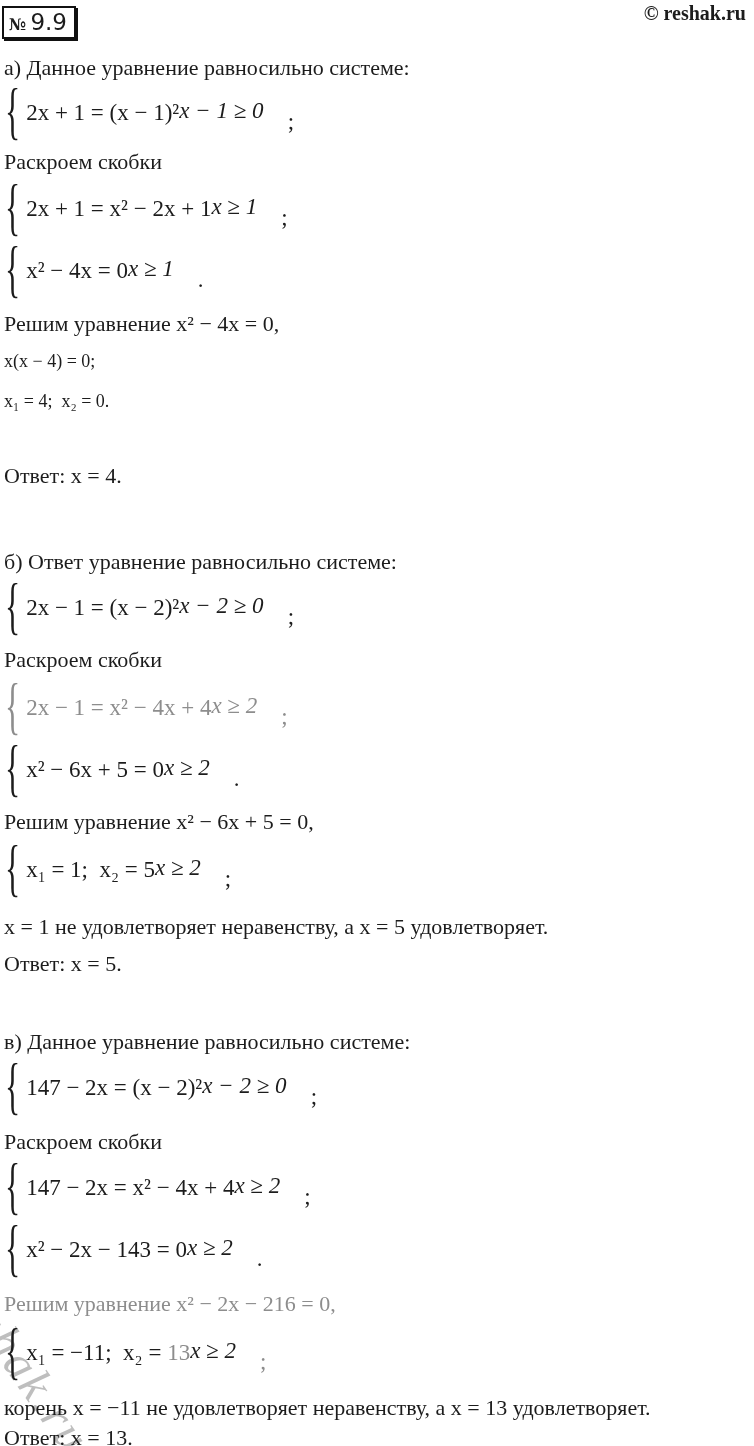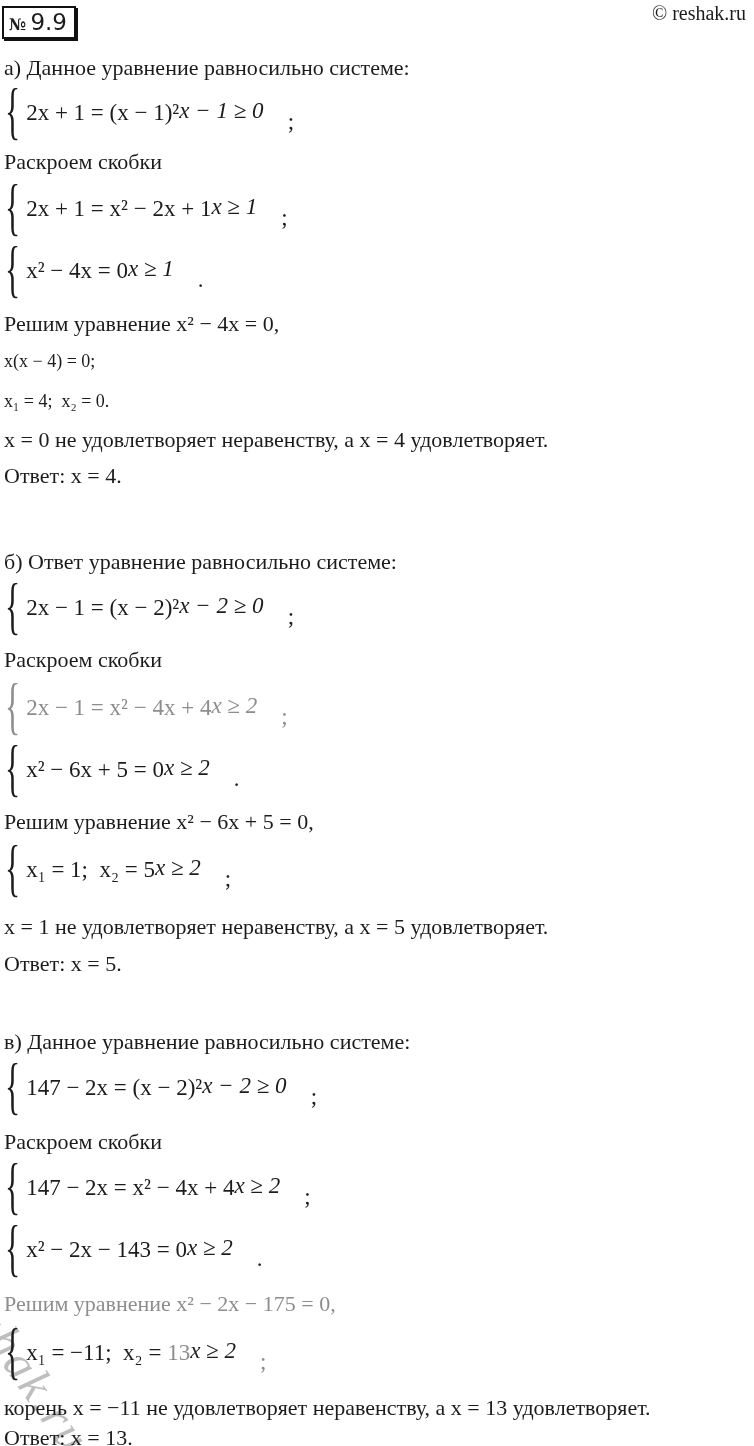--- a/index.html
+++ b/index.html
@@ -22,21 +22,21 @@
   .sys-eq2{font-size:23px;line-height:26px;text-align:center;white-space:pre-wrap;font-style:italic;}
   .sys-punct{font-size:23px;align-self:flex-end;margin:0 0 3px 24px;}
   .gray{color:#8d8d8d;}
   .number-box{
     position:absolute;top:6px;left:2px;background:#fff;
     border:2px solid #111;box-shadow:2px 2px 0 #111;
     padding:1px 7px 2px 5px;display:flex;align-items:baseline;gap:4px;
   }
   .num-sign{font-size:16px;font-weight:700;font-family:"DejaVu Serif",serif;}
   .num-val{font-size:23px;font-weight:400;font-family:"DejaVu Sans","Liberation Sans",sans-serif;}
-  .copyright{position:absolute;top:2px;right:8px;left:auto;font-size:20px;}
+  .copyright{position:absolute;top:2px;right:8px;left:auto;font-size:20px;font-weight:bold;}
   .watermark{
     position:absolute;left:-16px;top:1262px;z-index:0;
     transform:rotate(55deg);transform-origin:0 0;
     font-size:48px;font-style:italic;letter-spacing:3px;
     color:rgba(125,125,125,0.5);
   }
 </style>
 </head>
 <body>
 
@@ -77,21 +77,20 @@
     <span class="sys-col">
       <span class="sys-eq1">x² − 4x = 0</span>
       <span class="sys-eq2">x ≥ 1</span>
     </span>
     <span class="sys-punct">.</span>
   </div>
 
   <div class="abs txt" style="top:310px">Решим уравнение x² − 4x = 0,</div>
   <div class="abs eqline" style="top:348px">x(x − 4) = 0;</div>
   <div class="abs eqline" style="top:388px">x₁ = 4;  x₂ = 0.</div>
-  <div class="abs txt" style="top:426px">x = 0 не удовлетворяет неравенству, а x = 4 удовлетворяет.</div>
   <div class="abs txt" style="top:462px">Ответ: x = 4.</div>
 
   <div class="abs txt" style="top:548px">б) Ответ уравнение равносильно системе:</div>
 
   <div class="abs system" style="top:581px">
     <span class="sys-brace">{</span>
     <span class="sys-col">
       <span class="sys-eq1">2x − 1 = (x − 2)²</span>
       <span class="sys-eq2">x − 2 ≥ 0</span>
     </span>
@@ -156,21 +155,21 @@
 
   <div class="abs system" style="top:1223px">
     <span class="sys-brace">{</span>
     <span class="sys-col">
       <span class="sys-eq1">x² − 2x − 143 = 0</span>
       <span class="sys-eq2">x ≥ 2</span>
     </span>
     <span class="sys-punct">.</span>
   </div>
 
-  <div class="abs txt gray" style="top:1290px">Решим уравнение x² − 2x − 175 = 0,</div>
+  <div class="abs txt gray" style="top:1290px">Решим уравнение x² − 2x − 216 = 0,</div>
 
   <div class="abs system" style="top:1326px">
     <span class="sys-brace">{</span>
     <span class="sys-col">
       <span class="sys-eq1"><span>x₁ = −11;  x₂ =</span><span class="gray"> 13</span></span>
       <span class="sys-eq2">x ≥ 2</span>
     </span>
     <span class="sys-punct gray">;</span>
   </div>
 

